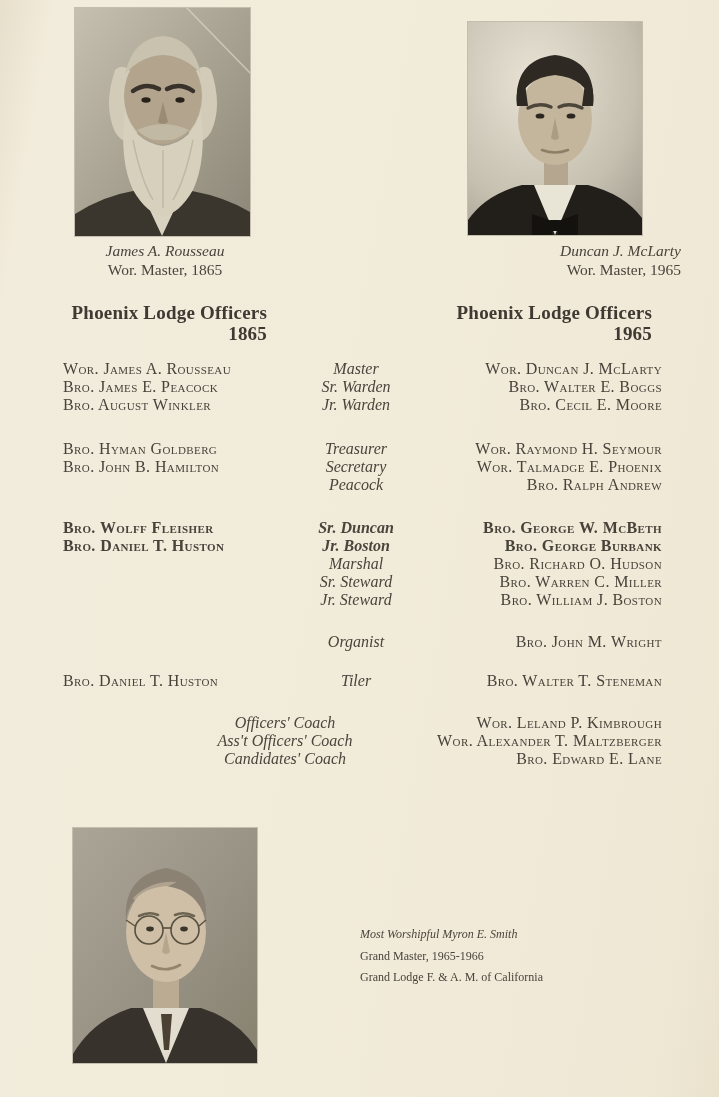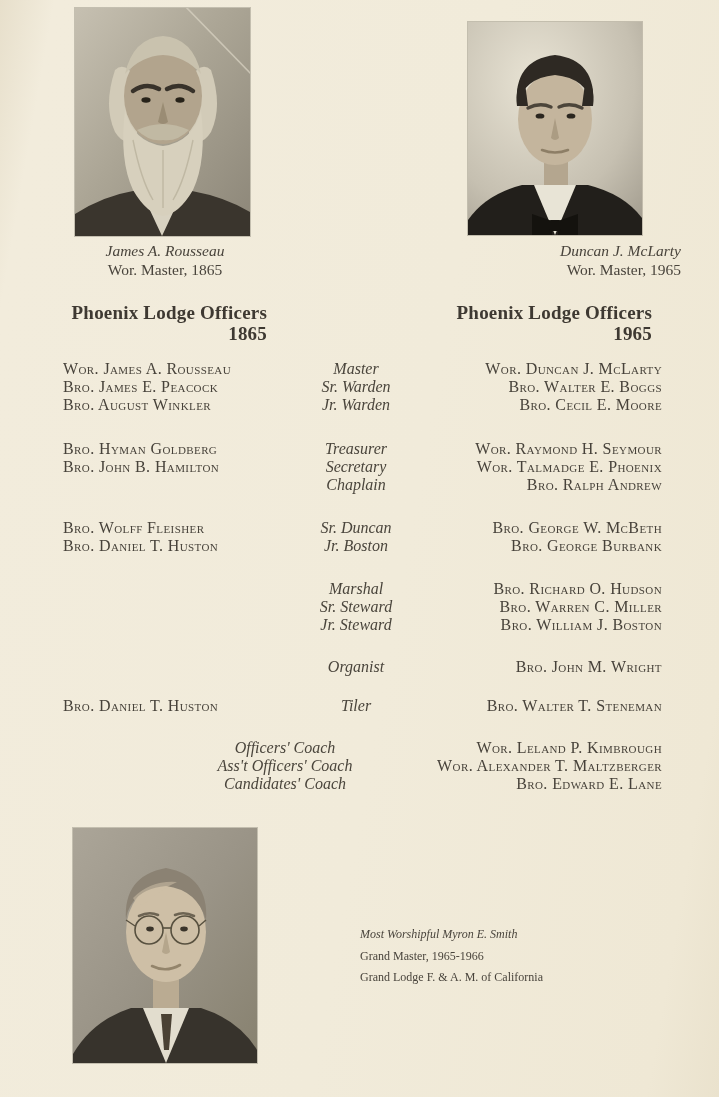--- a/index.html
+++ b/index.html
@@ -29,21 +29,21 @@
   .officers{position:absolute;left:63px;top:360px;width:599px;font-size:16px;color:#47423a;}
   .ogroup{margin:0;}
   .orow{display:grid;grid-template-columns:230px 126px 243px;height:18px;line-height:18px;align-items:baseline;}
   .orow-coach{display:grid;grid-template-columns:142px 160px 297px;height:18px;line-height:18px;align-items:baseline;}
   .oname{font-variant:small-caps;letter-spacing:.4px;white-space:nowrap;}
   .oname.colL{text-align:left;}
   .oname.colR{text-align:right;}
   .otitle{font-style:italic;text-align:center;white-space:nowrap;color:#4a453c;}
   .gap-a{margin-bottom:26px;}
   .gap-b{margin-bottom:25px;}
-  .gap-c{margin-bottom:25px;}
+  .gap-c{font-weight:bold;}
   .gap-d{margin-bottom:24px;}
   .gap-e{margin-bottom:21px;}
   .gap-f{margin-bottom:24px;}
   .footer-note{position:absolute;left:360px;top:924px;width:322px;text-align:left;
     font-size:12px;line-height:21.5px;color:#49443c;}
   .fn-italic{font-style:italic;}
 </style>
 </head>
 <body>
 
@@ -149,21 +149,21 @@
         <span class="otitle">Treasurer</span>
         <span class="oname colR">Wor. Raymond H. Seymour</span>
       </div>
       <div class="orow">
         <span class="oname colL">Bro. John B. Hamilton</span>
         <span class="otitle">Secretary</span>
         <span class="oname colR">Wor. Talmadge E. Phoenix</span>
       </div>
       <div class="orow">
         <span class="oname colL"></span>
-        <span class="otitle">Chaplain</span>
+        <span class="otitle">Peacock</span>
         <span class="oname colR">Bro. Ralph Andrew</span>
       </div>
     </div>
 
     <div class="ogroup gap-c">
       <div class="orow">
         <span class="oname colL">Bro. Wolff Fleisher</span>
         <span class="otitle">Sr. Duncan</span>
         <span class="oname colR">Bro. George W. McBeth</span>
       </div>

